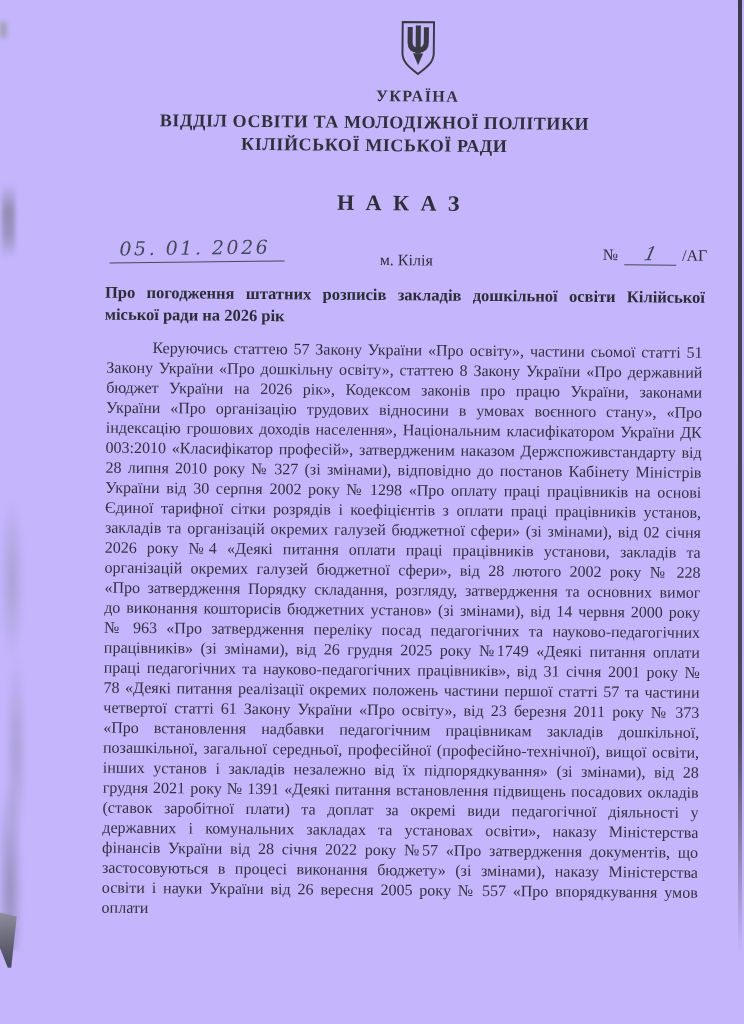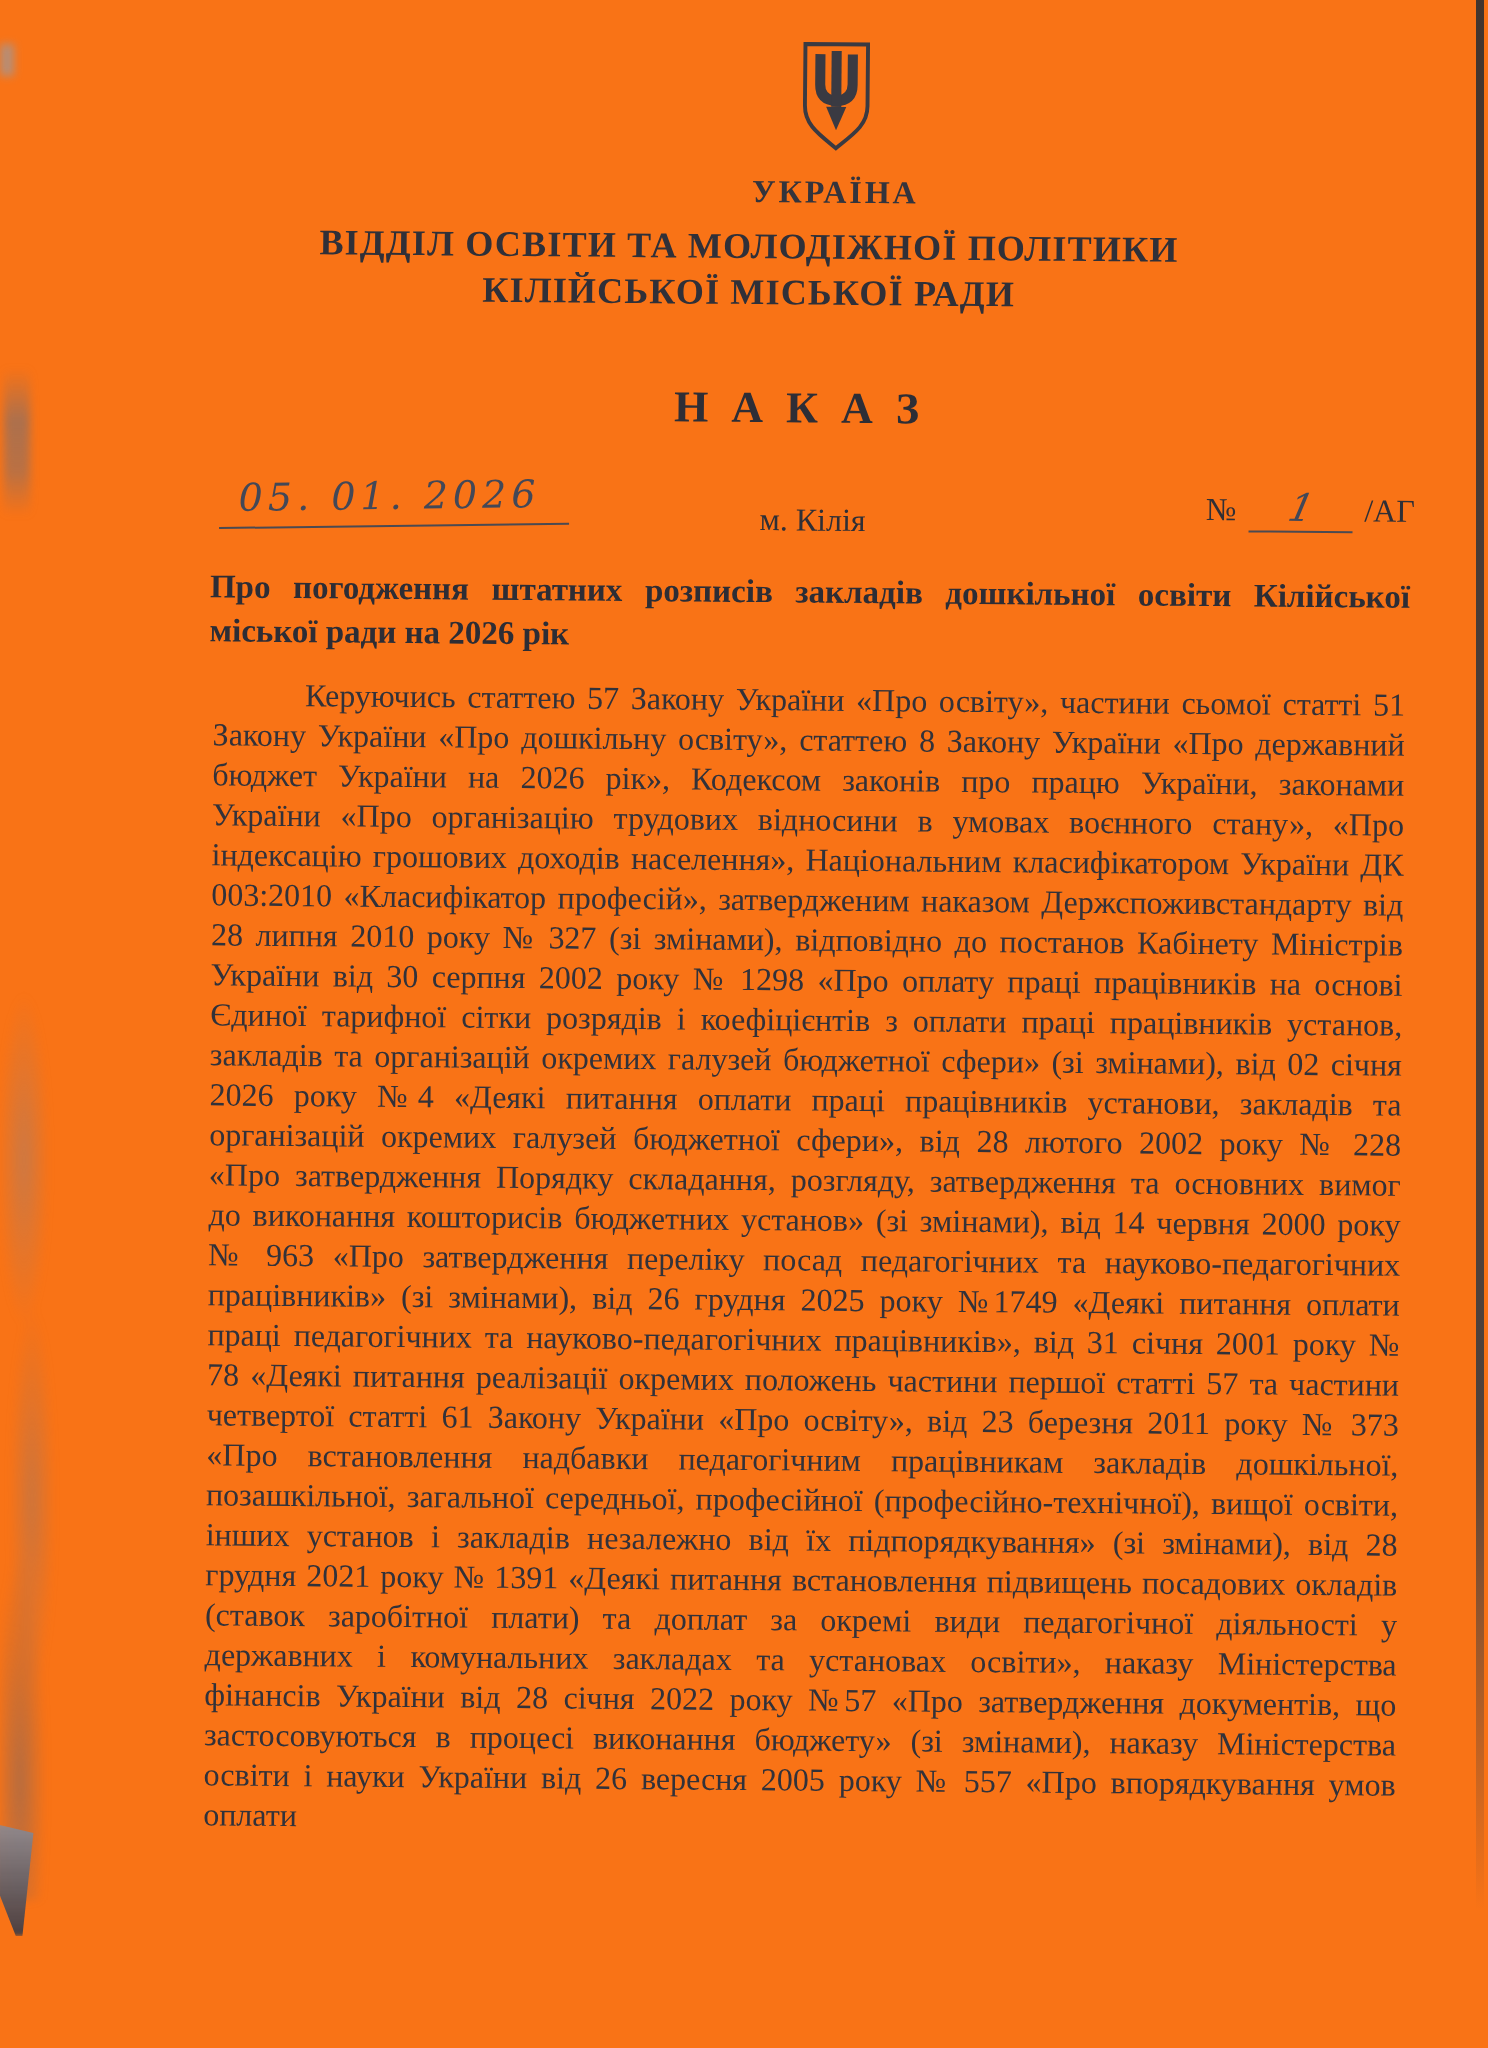--- a/index.html
+++ b/index.html
@@ -7,21 +7,21 @@
     padding: 0;
     width: 744px;
     height: 1024px;
     background: #e9e8e3;
     font-family: "Liberation Serif", "DejaVu Serif", serif;
   }
   .page {
     position: relative;
     width: 744px;
     height: 1024px;
-    background: #f97316;
+    background: #c4b5fd;
     overflow: hidden;
     color: #2f2f36;
   }
   
   .artifact-right-edge {
     position: absolute;
     top: 0; right: 2px;
     width: 4px; height: 955px;
     background: linear-gradient(to bottom,
       #2e2e31 0%, #38383c 40%, #3c3c40 75%, rgba(60,60,64,0) 100%);

